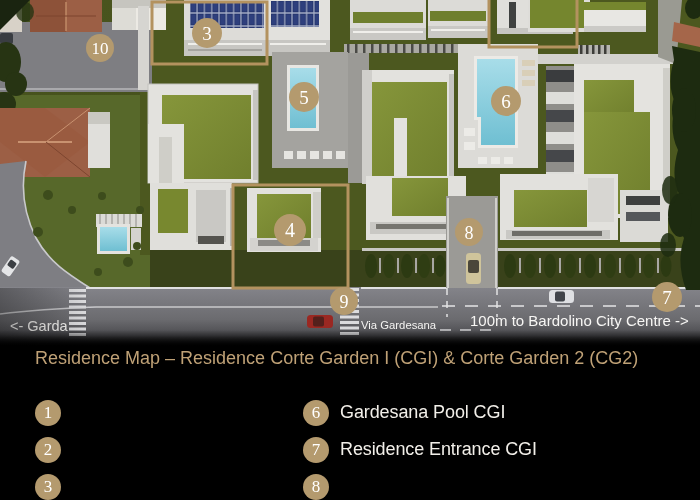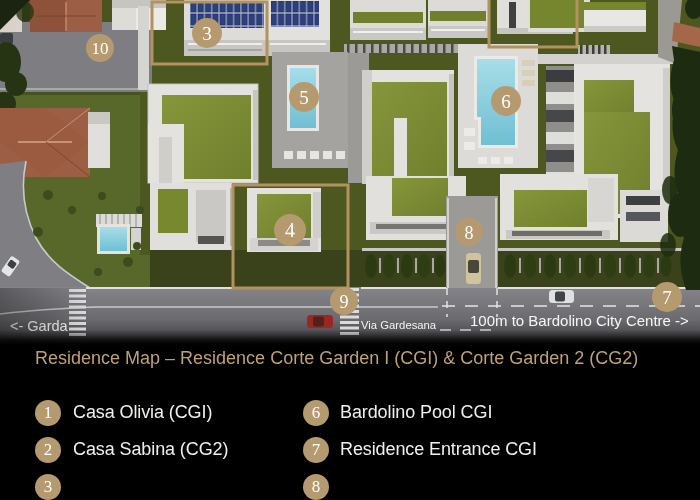--- a/index.html
+++ b/index.html
@@ -504,32 +504,30 @@
   <text x="667" y="303.5" font-size="19" fill="#fff" text-anchor="middle" font-family="Liberation Serif,serif">7</text>
       </g>
 
   <rect x="0" y="330" width="700" height="16" fill="url(#fadeG)"></rect>
   </svg>
 
   <div class="ttl">Residence Map – Residence Corte Garden I (CGI) &amp; Corte Garden 2 (CG2)</div>
 
   <div class="dot" style="left:35px;top:400px;">1</div>
 
-  <div class="leg" style="left:73px;top:402px;">Casa Olivia (CGI)</div>
 
   <div class="dot" style="left:35px;top:437px;">2</div>
 
-  <div class="leg" style="left:73px;top:439px;">Casa Sabina (CG2)</div>
 
   <div class="dot" style="left:35px;top:474px;">3</div>
 
 
   <div class="dot" style="left:303px;top:400px;">6</div>
 
-  <div class="leg" style="left:340px;top:402px;">Bardolino Pool CGI</div>
+  <div class="leg" style="left:340px;top:402px;">Gardesana Pool CGI</div>
 
   <div class="dot" style="left:303px;top:437px;">7</div>
 
   <div class="leg" style="left:340px;top:439px;text-align:center;">Residence Entrance CGI</div>
 
   <div class="dot" style="left:303px;top:474px;">8</div>
 
 </div>
 
 </body></html>

